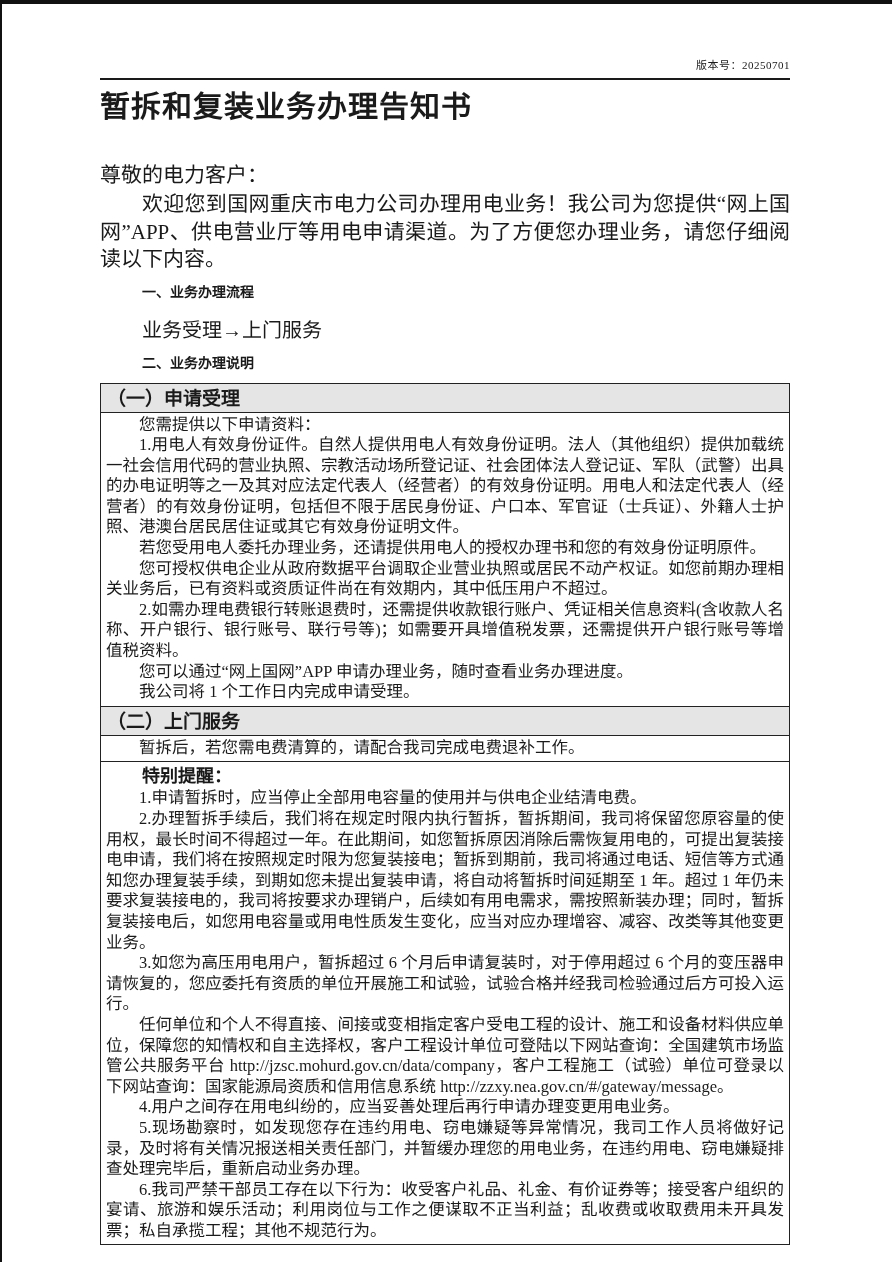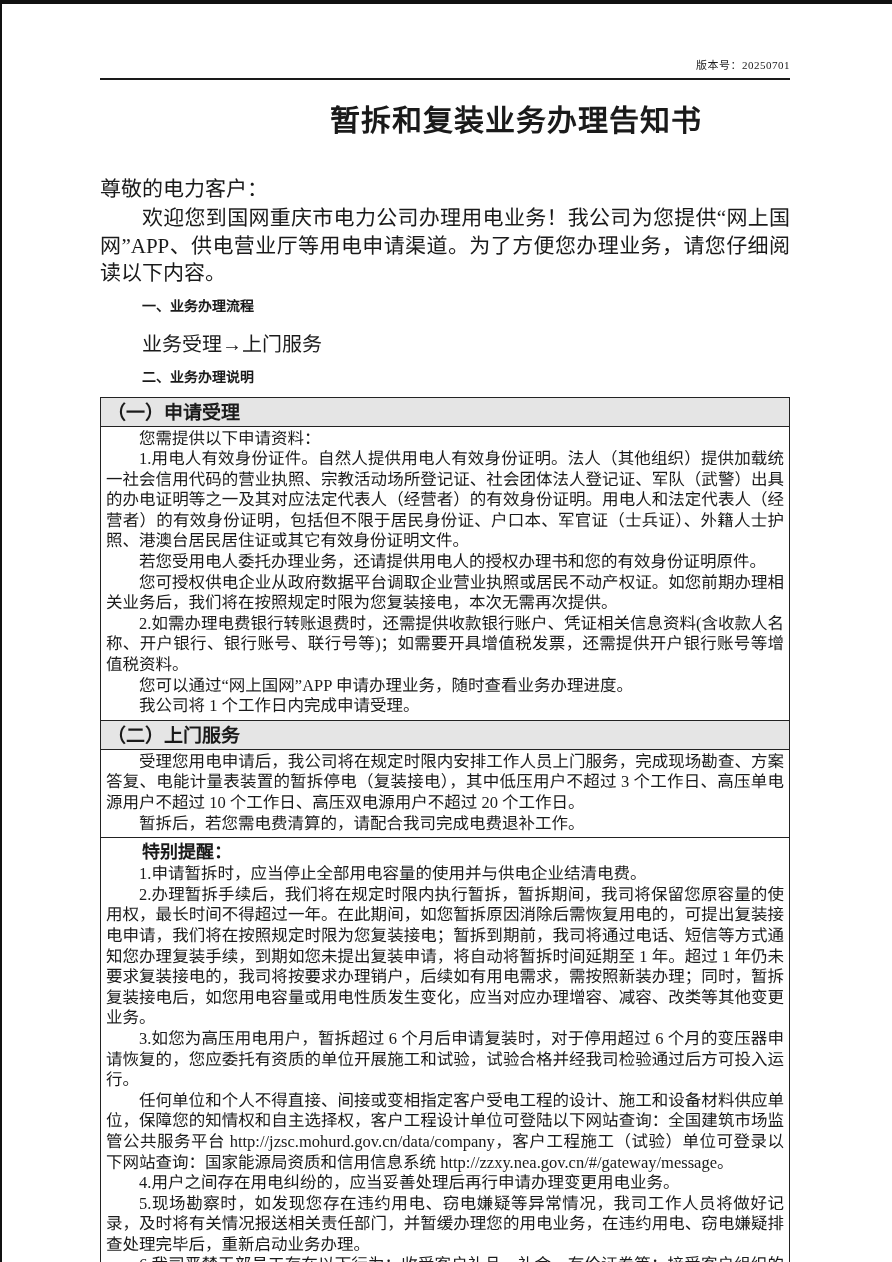--- a/index.html
+++ b/index.html
@@ -9,21 +9,21 @@
     color:#1a1a1a;overflow:hidden;
   }
   .scan-edge-top{position:absolute;top:0;left:0;width:892px;height:4px;background:#111;}
   .scan-edge-left{position:absolute;top:0;left:0;width:2px;height:1262px;background:#111;}
   .content{position:absolute;left:100px;top:0;width:690px;}
   .version-line{
     margin-top:56px;text-align:right;font-size:11px;letter-spacing:0.5px;
   }
   .head-rule{border:none;border-top:2px solid #1a1a1a;margin:6px 0 0 0;}
   .doc-title{
-    margin-top:16px;padding-right:88px;text-align:right;
+    margin-top:2px;padding-right:88px;text-align:left;
     font-size:30px;font-weight:bold;letter-spacing:1px;
     font-family:"Liberation Serif","DejaVu Serif",serif;
   }
   .salutation{
     margin-top:36px;font-size:21px;font-weight:normal;line-height:27px;
   }
   .intro{
     margin-top:2px;font-size:21px;line-height:27.5px;text-indent:2em;
     text-align:justify;
   }
@@ -74,29 +74,28 @@
   <div class="flow-line">业务受理→上门服务</div>
   <div class="sec-heading">二、业务办理说明</div>
 
   <div class="notice-table">
 
     <div class="panel-header">（一）申请受理</div>
     <div class="panel-body">
       <p>您需提供以下申请资料：</p>
       <p>1.用电人有效身份证件。自然人提供用电人有效身份证明。法人（其他组织）提供加载统一社会信用代码的营业执照、宗教活动场所登记证、社会团体法人登记证、军队（武警）出具的办电证明等之一及其对应法定代表人（经营者）的有效身份证明。用电人和法定代表人（经营者）的有效身份证明，包括但不限于居民身份证、户口本、军官证（士兵证）、外籍人士护照、港澳台居民居住证或其它有效身份证明文件。</p>
       <p>若您受用电人委托办理业务，还请提供用电人的授权办理书和您的有效身份证明原件。</p>
-      <p>您可授权供电企业从政府数据平台调取企业营业执照或居民不动产权证。如您前期办理相关业务后，我们将在按照规定时限为您复装接电，本次无需再次提供。</p>
+      <p>您可授权供电企业从政府数据平台调取企业营业执照或居民不动产权证。如您前期办理相关业务后，已有资料或资质证件尚在有效期内，其中低压用户不超过。</p>
       <p>2.如需办理电费银行转账退费时，还需提供收款银行账户、凭证相关信息资料(含收款人名称、开户银行、银行账号、联行号等)；如需要开具增值税发票，还需提供开户银行账号等增值税资料。</p>
       <p>您可以通过“网上国网”APP 申请办理业务，随时查看业务办理进度。</p>
       <p>我公司将 1 个工作日内完成申请受理。</p>
     </div>
 
     <div class="panel-header">（二）上门服务</div>
     <div class="panel-body">
-      <p>受理您用电申请后，我公司将在规定时限内安排工作人员上门服务，完成现场勘查、方案答复、电能计量表装置的暂拆停电（复装接电），其中低压用户不超过 3 个工作日、高压单电源用户不超过 10 个工作日、高压双电源用户不超过 20 个工作日。</p>
       <p>暂拆后，若您需电费清算的，请配合我司完成电费退补工作。</p>
     </div>
 
     <div class="panel-body notice-body">
       <p class="notice-label">特别提醒：</p>
       <p>1.申请暂拆时，应当停止全部用电容量的使用并与供电企业结清电费。</p>
       <p>2.办理暂拆手续后，我们将在规定时限内执行暂拆，暂拆期间，我司将保留您原容量的使用权，最长时间不得超过一年。在此期间，如您暂拆原因消除后需恢复用电的，可提出复装接电申请，我们将在按照规定时限为您复装接电；暂拆到期前，我司将通过电话、短信等方式通知您办理复装手续，到期如您未提出复装申请，将自动将暂拆时间延期至 1 年。超过 1 年仍未要求复装接电的，我司将按要求办理销户，后续如有用电需求，需按照新装办理；同时，暂拆复装接电后，如您用电容量或用电性质发生变化，应当对应办理增容、减容、改类等其他变更业务。</p>
       <p>3.如您为高压用电用户，暂拆超过 6 个月后申请复装时，对于停用超过 6 个月的变压器申请恢复的，您应委托有资质的单位开展施工和试验，试验合格并经我司检验通过后方可投入运行。</p>
       <p>任何单位和个人不得直接、间接或变相指定客户受电工程的设计、施工和设备材料供应单位，保障您的知情权和自主选择权，客户工程设计单位可登陆以下网站查询：全国建筑市场监管公共服务平台 http://jzsc.mohurd.gov.cn/data/company，客户工程施工（试验）单位可登录以下网站查询：国家能源局资质和信用信息系统 http://zzxy.nea.gov.cn/#/gateway/message。</p>
       <p>4.用户之间存在用电纠纷的，应当妥善处理后再行申请办理变更用电业务。</p>

